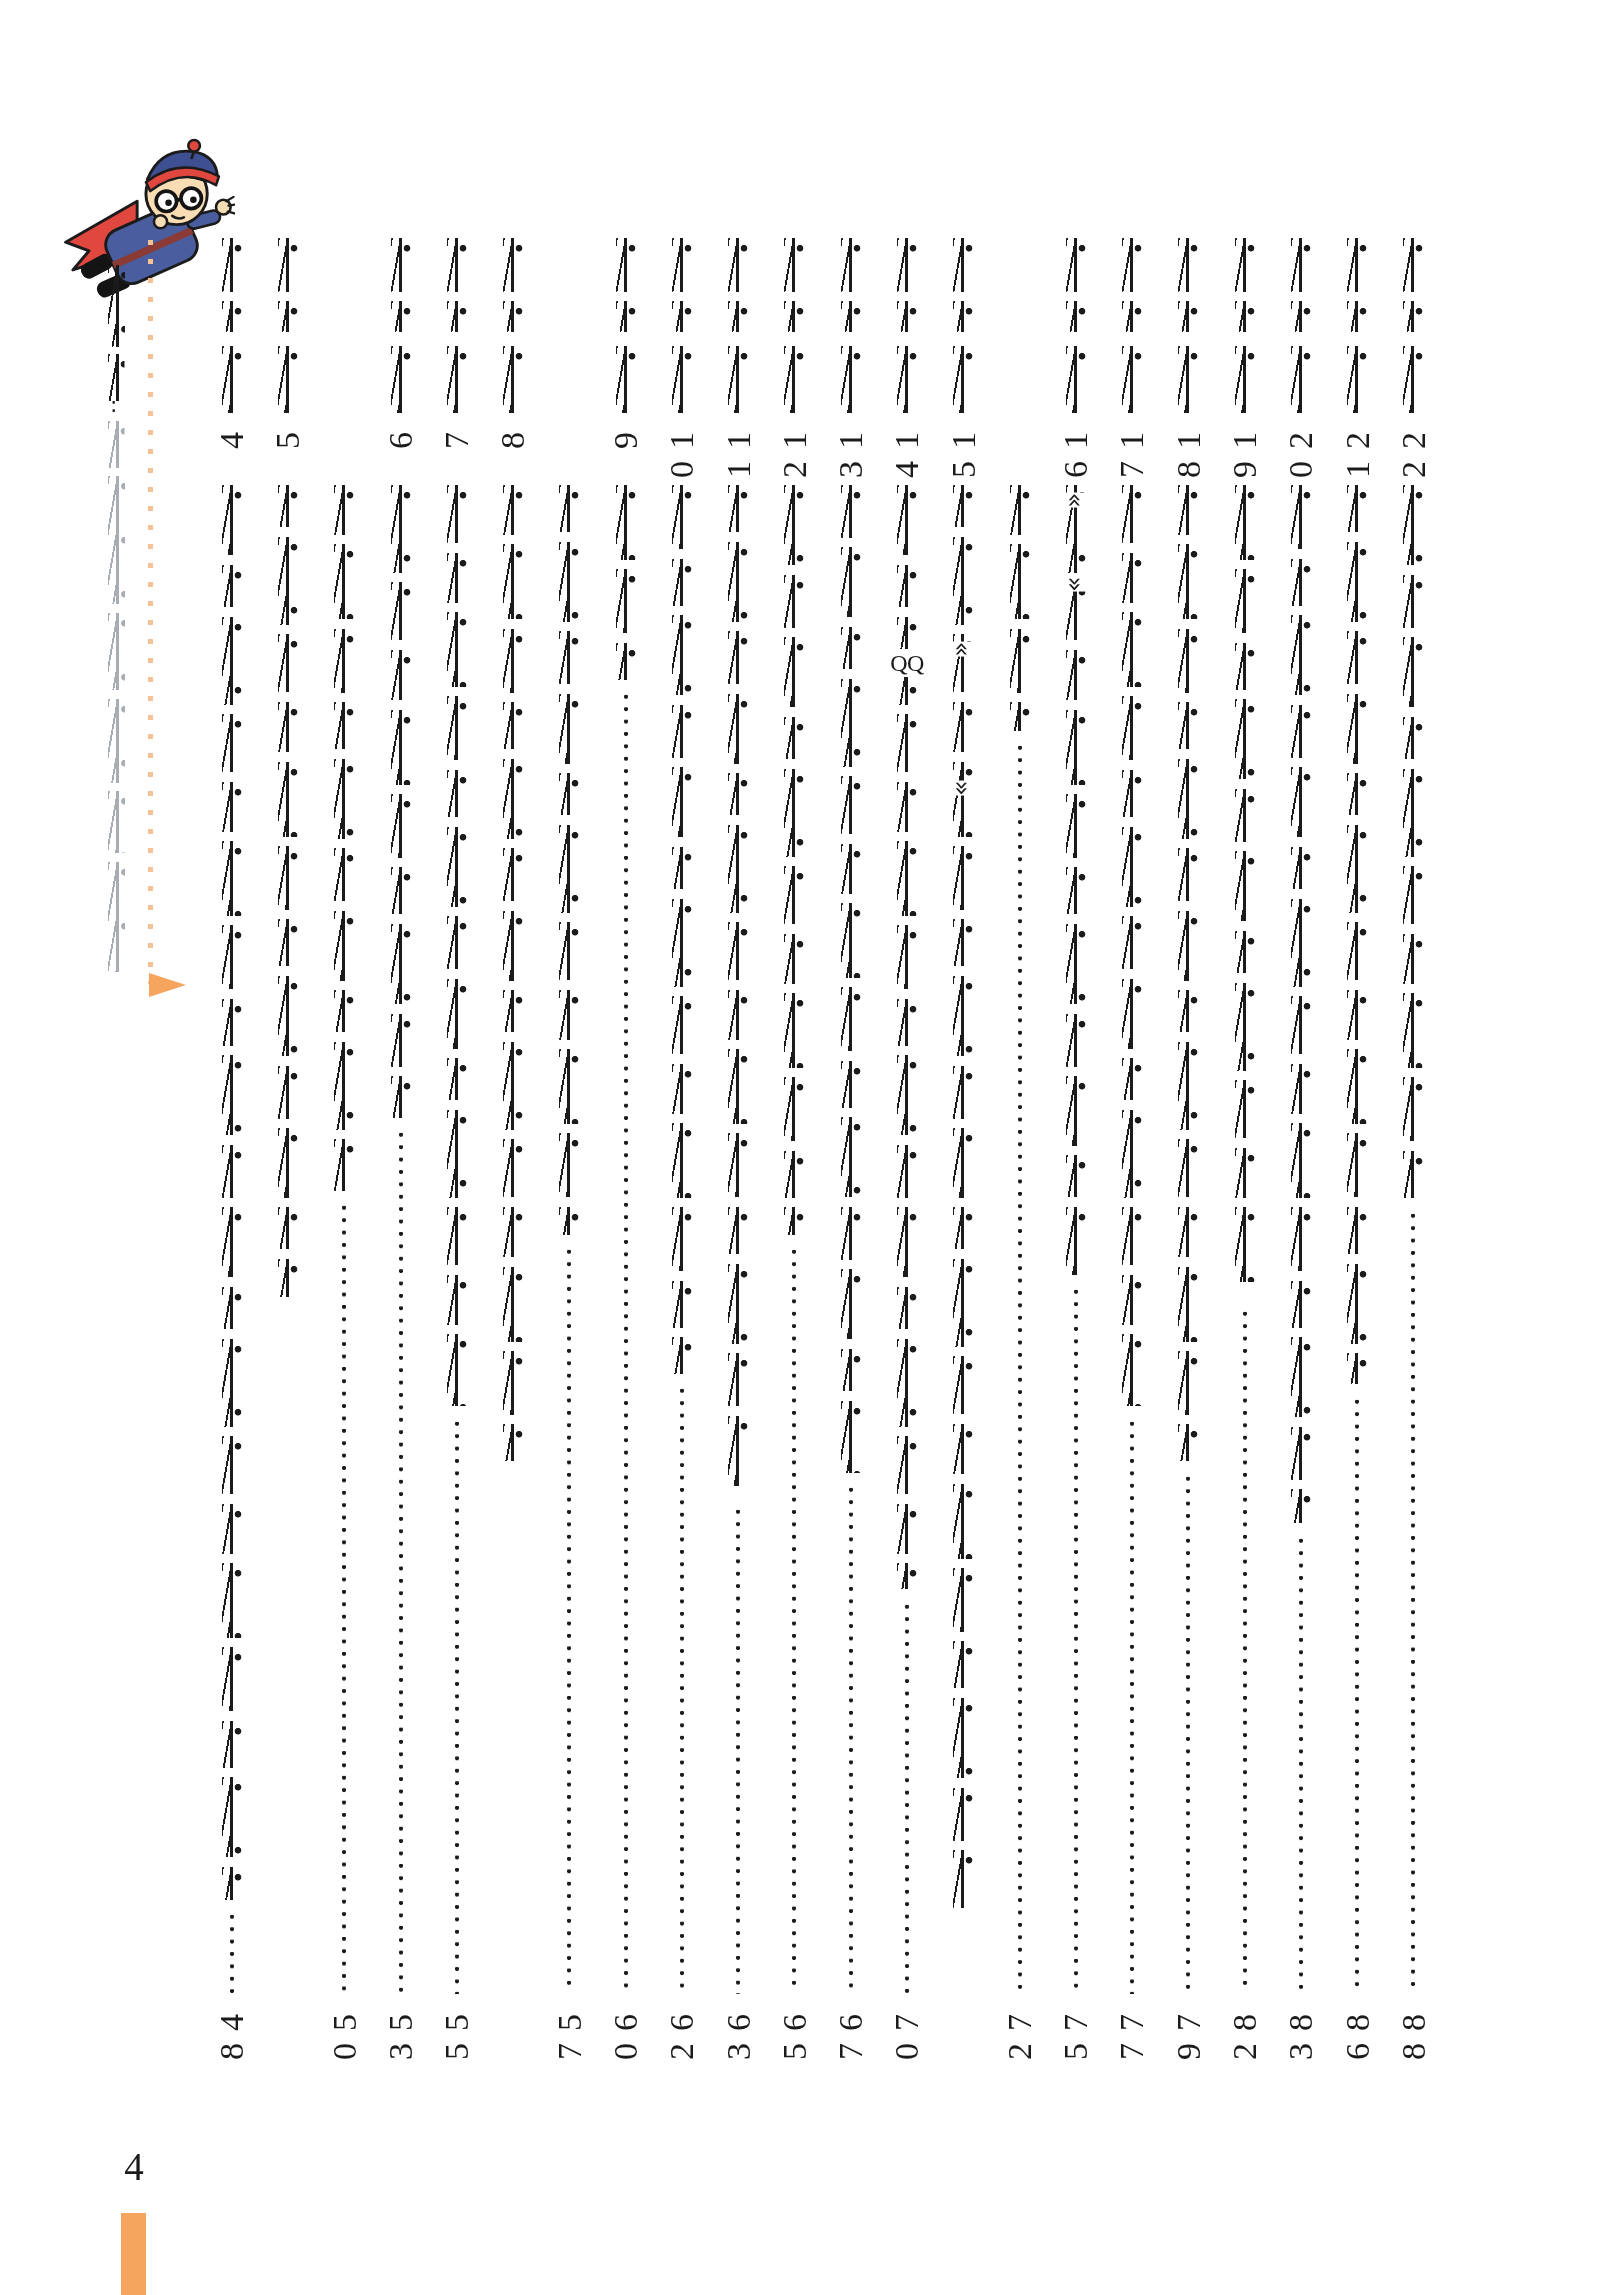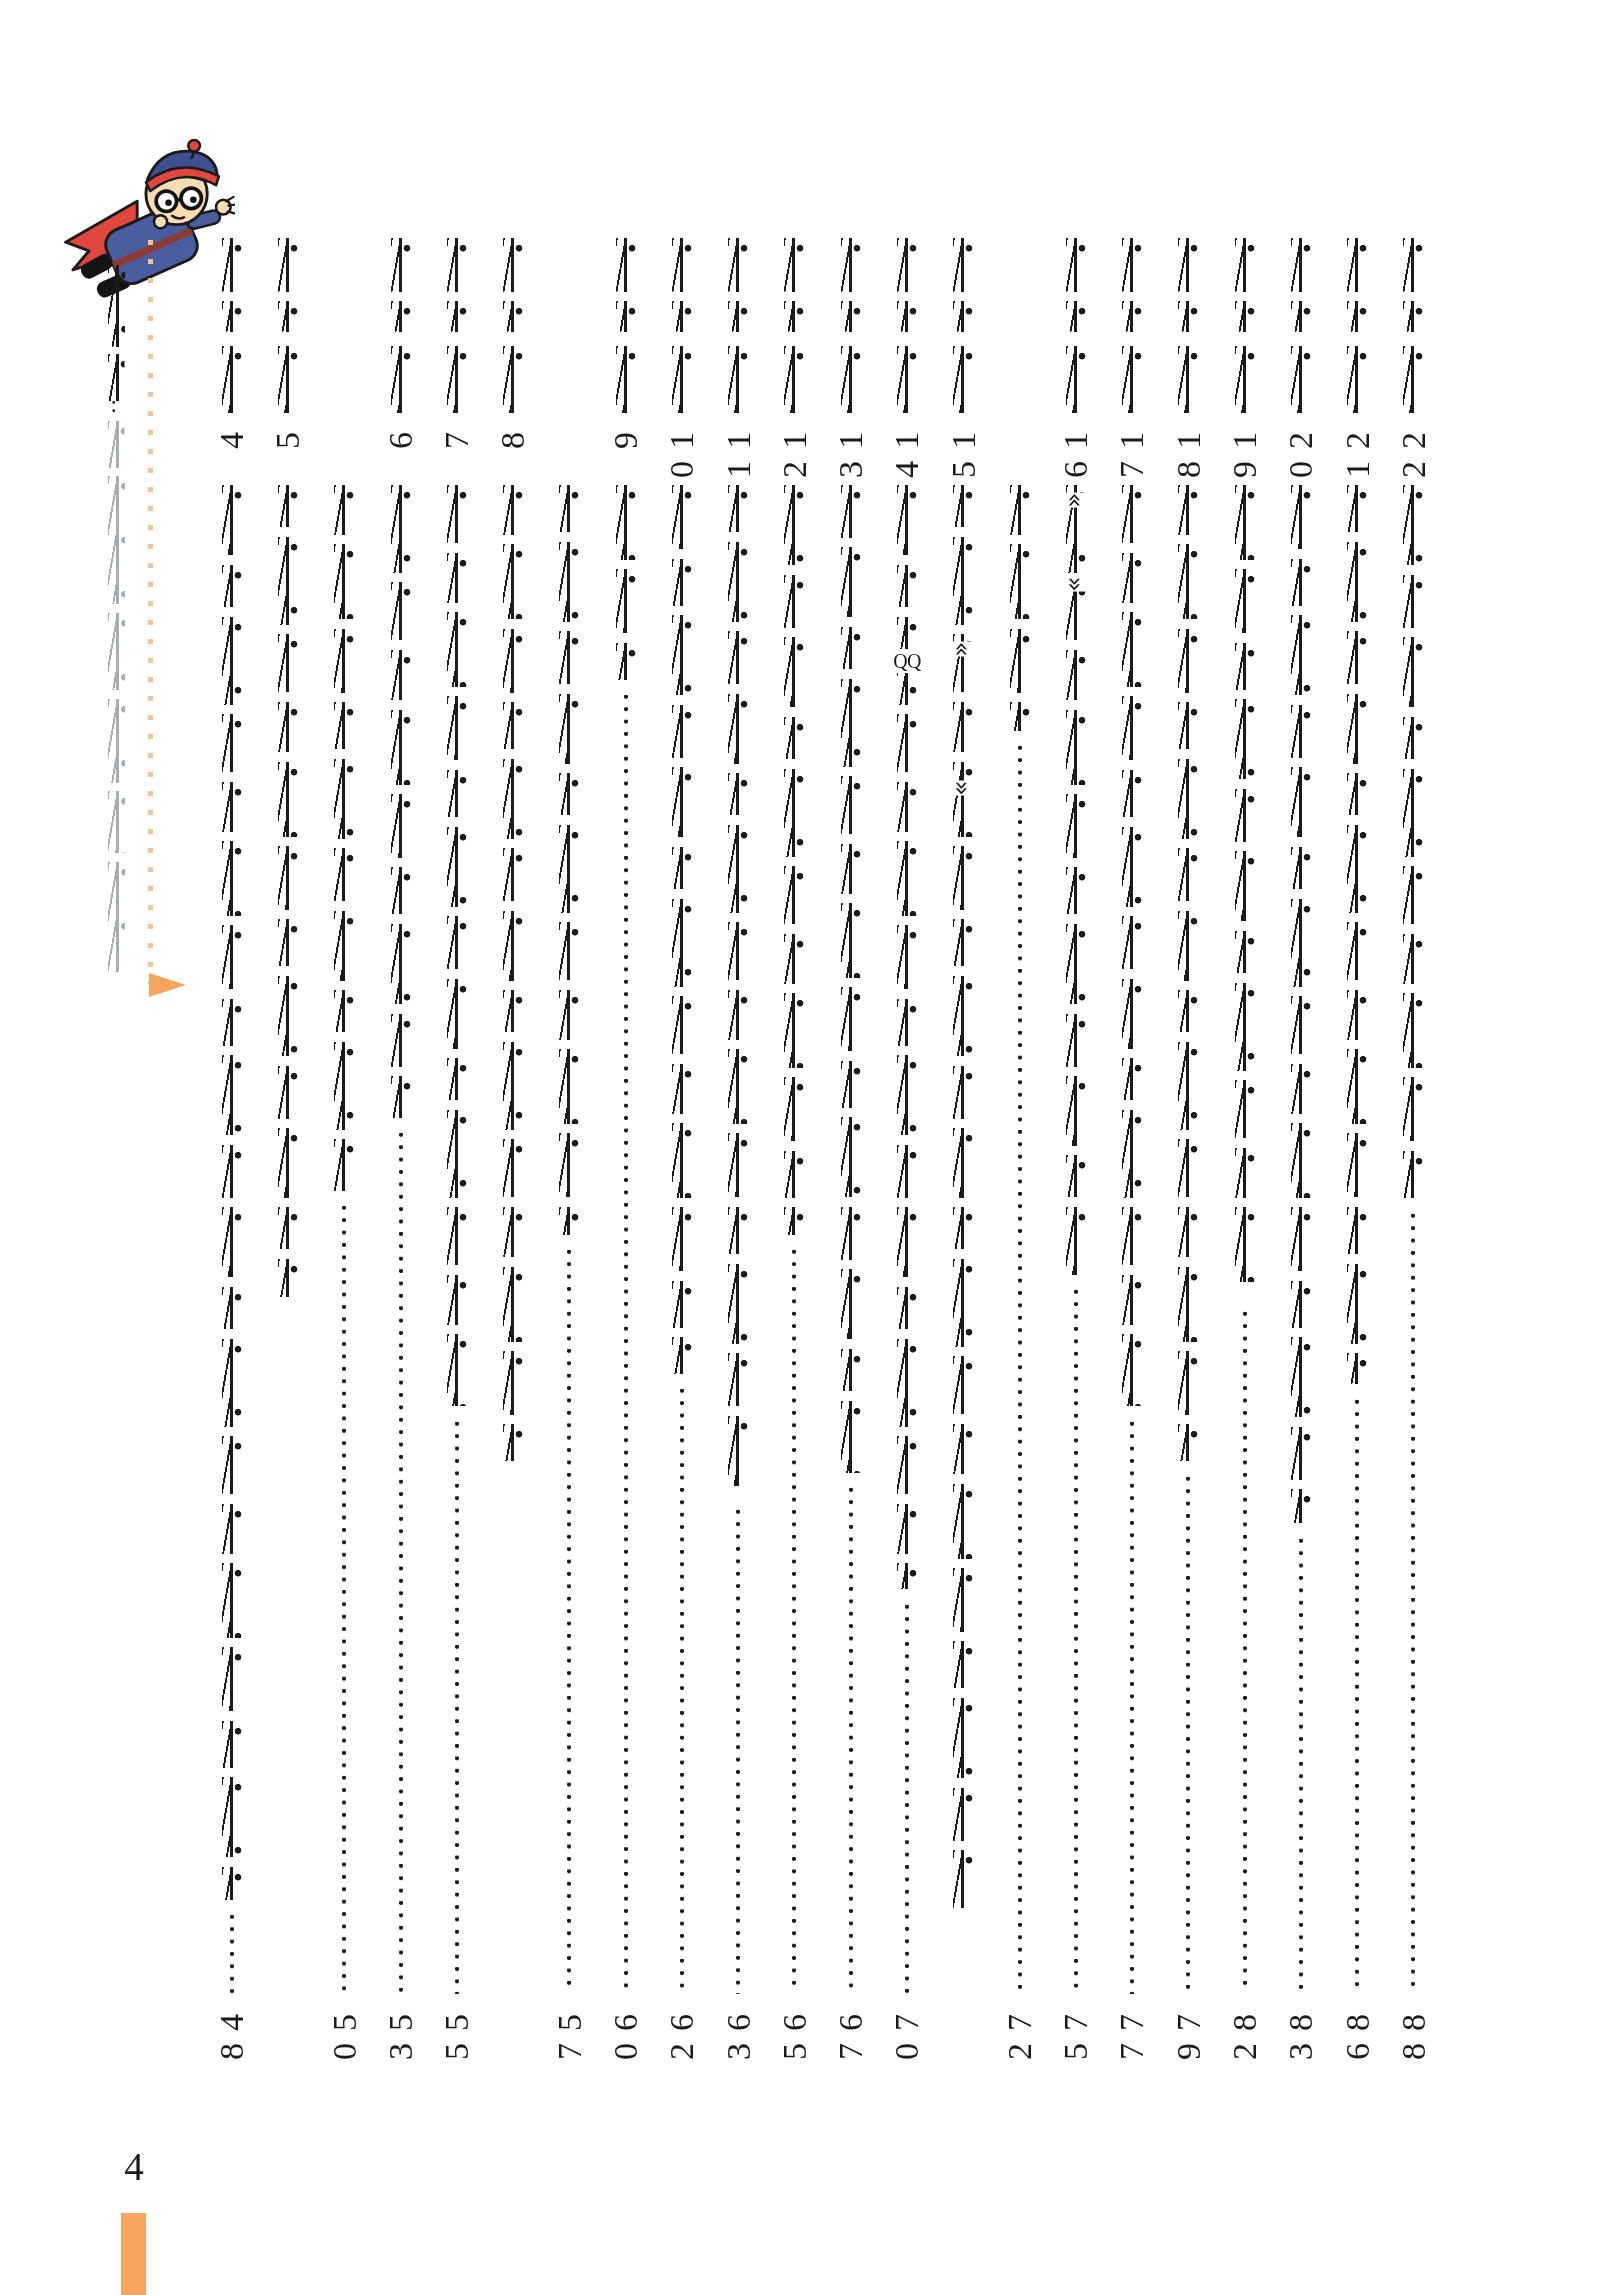--- a/index.html
+++ b/index.html
@@ -34,21 +34,21 @@
     position:absolute;width:5.8px;
     background-image:radial-gradient(circle 2.1px at 2.9px 3.7px,#1b1b1b 1.8px,transparent 2.3px);
     background-size:5.8px 12.4px;background-repeat:repeat-y;
   }
   
   .mark{
     position:absolute;transform:translateX(-50%) rotate(90deg);
     font-size:25px;background:#fff;padding:0.7px 0;color:#1b1b1b;
     font-family:"DejaVu Sans",sans-serif;
   }
-  .mark.upright{transform:translateX(-50%);font-size:20px;font-family:"Liberation Serif",serif;letter-spacing:-0.7px;background:#fff;}
+  .mark.upright{transform:translateX(-50%);font-size:24px;font-family:"Liberation Serif",serif;letter-spacing:-0.7px;background:#fff;}
   
   #header-colon{position:absolute;font-size:22px;font-family:"DejaVu Sans",sans-serif;color:#1b1b1b;}
   #dashed-rule{
     position:absolute;width:5.1px;
     background-image:repeating-linear-gradient(to bottom,#f6c294 0 5.1px,transparent 5.1px 19px);
   }
   #pointer-triangle{
     position:absolute;width:0;height:0;
     border-left:37px solid #f5a55d;border-top:12.4px solid transparent;border-bottom:12.4px solid transparent;
   }

